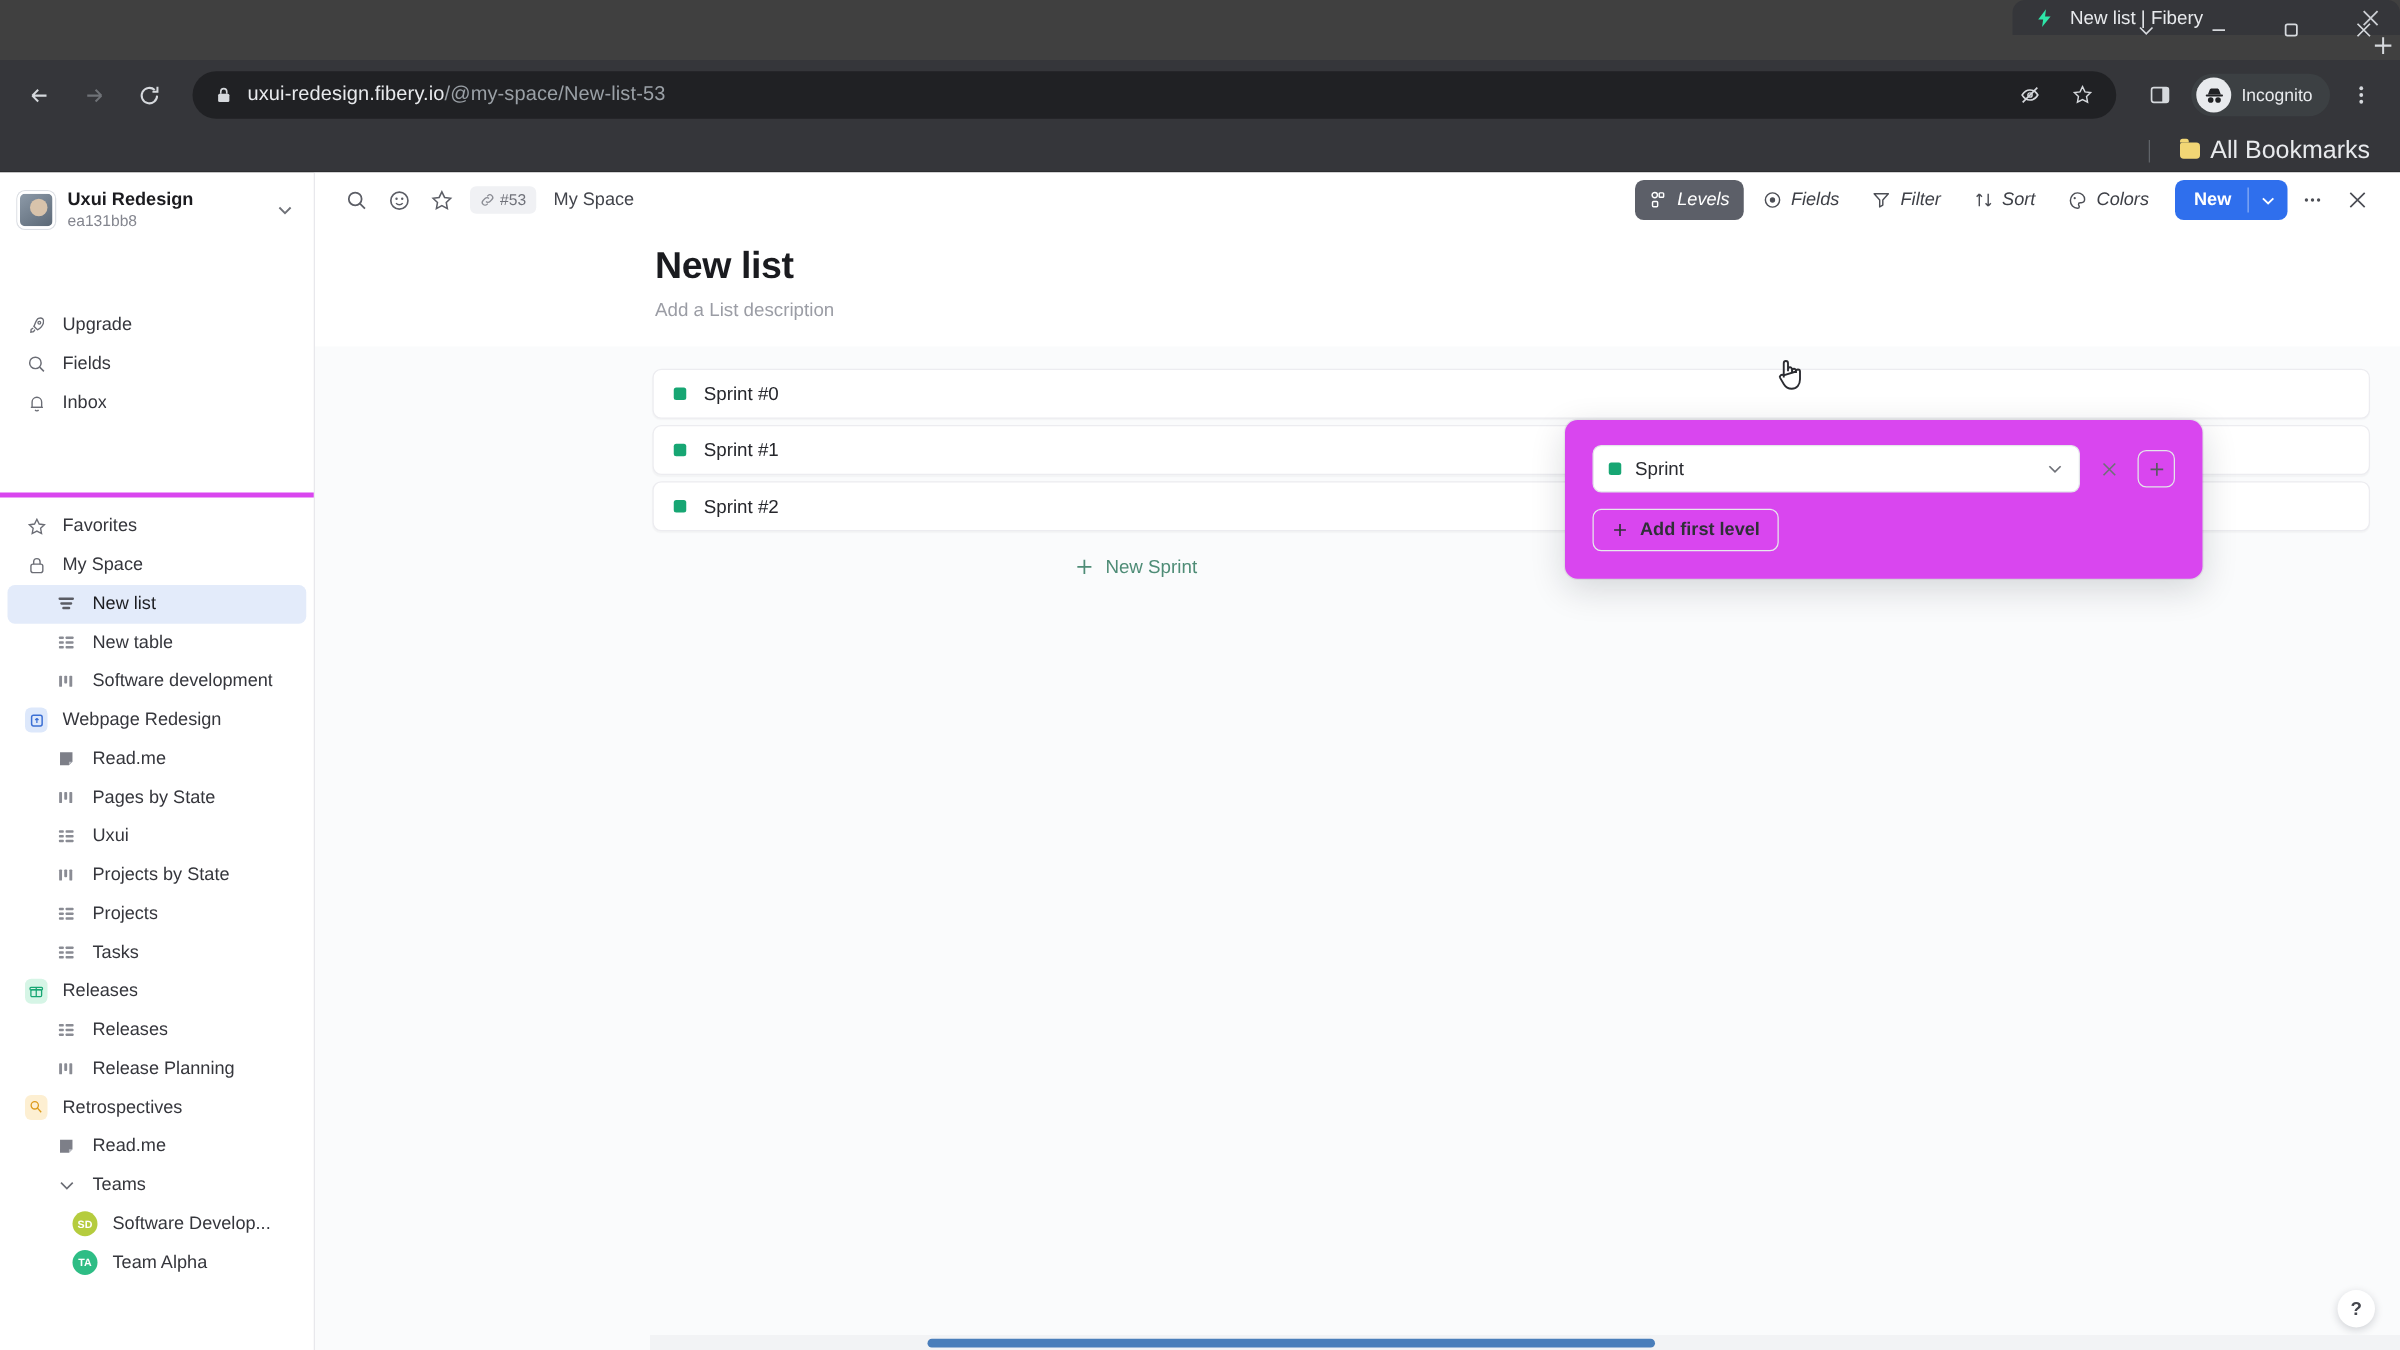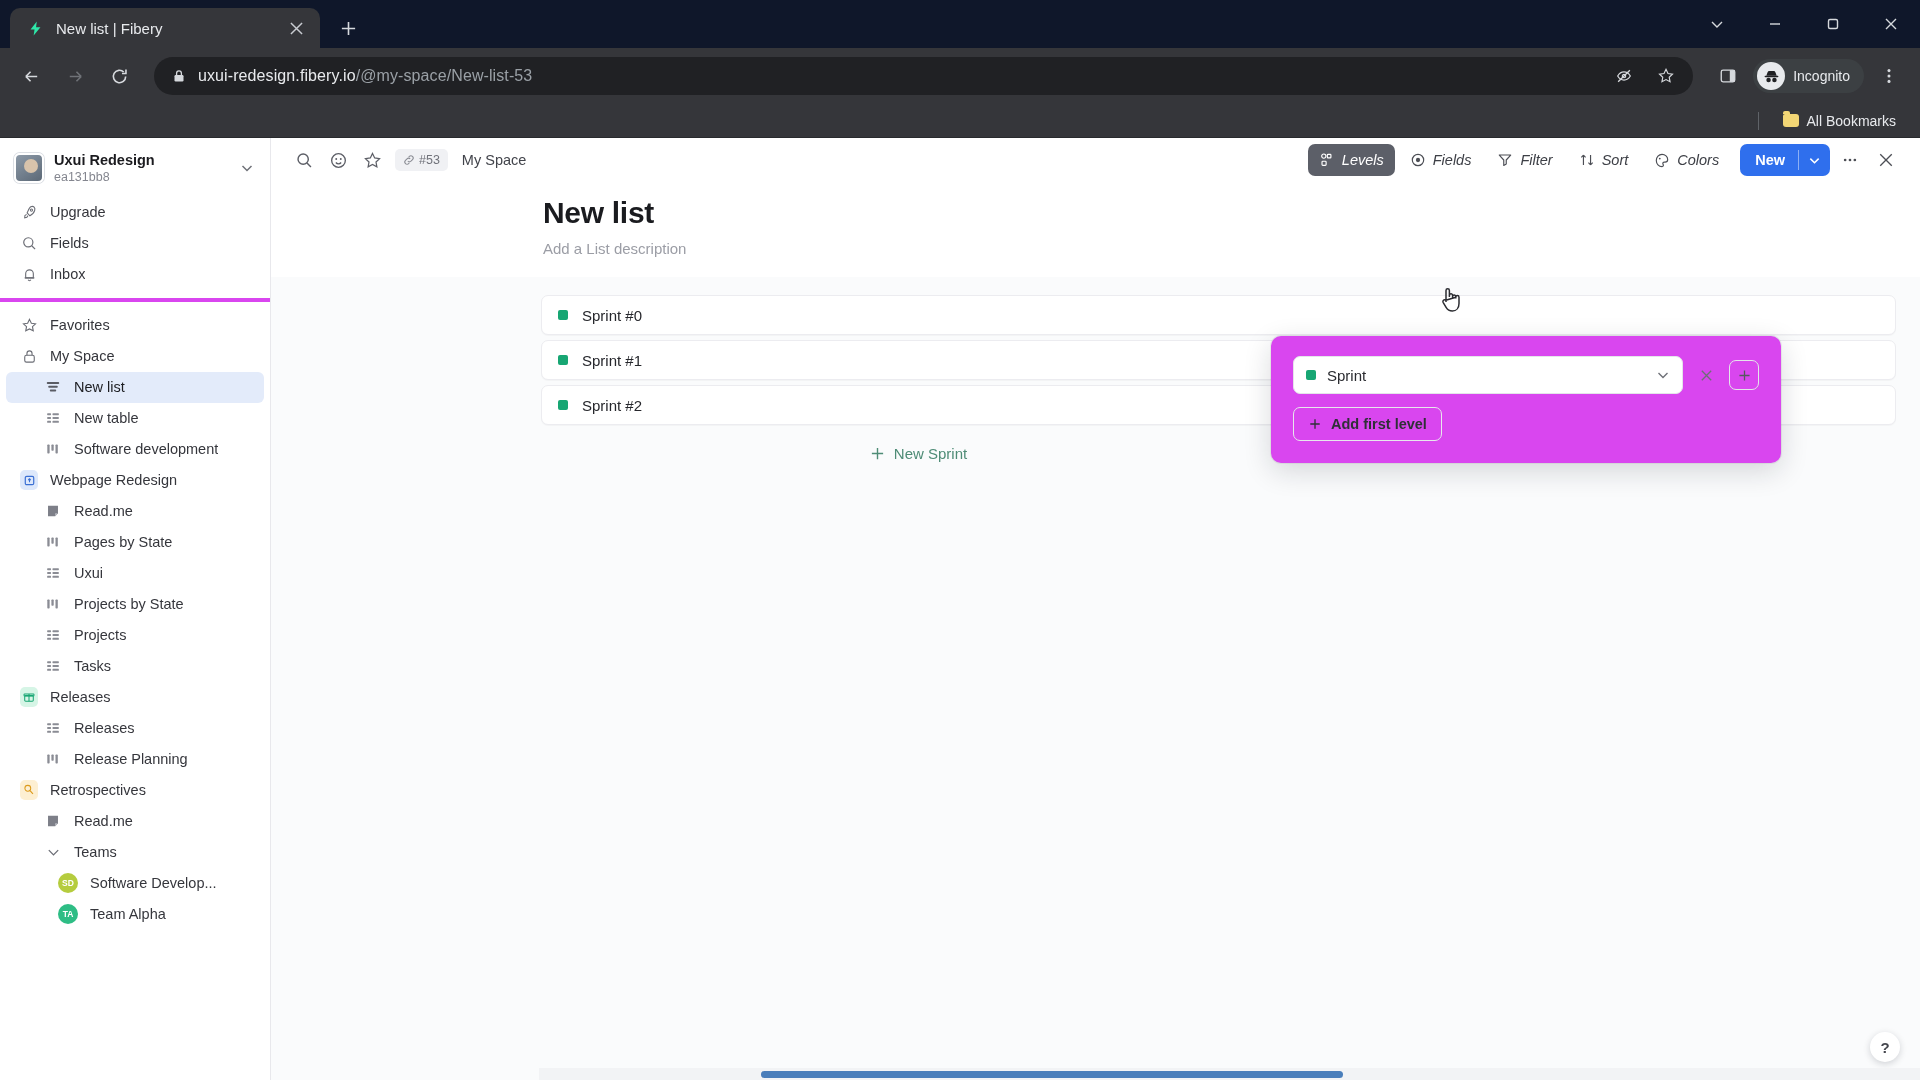--- a/index.html
+++ b/index.html
@@ -5,22 +5,22 @@
   * { box-sizing: border-box; margin: 0; padding: 0; }
   html, body {
     width: 1920px; height: 1080px;
     font-family: "Liberation Sans", sans-serif;
     background: #ffffff;
     overflow: hidden;
   }
   
   .browser { width: 1920px; height: 1080px; display: flex; flex-direction: column; }
   .tabstrip {
-    height: 48px; background: #0f172a; display: flex; align-items: flex-end;
-    padding-left: 10px; position: relative;
+    height: 48px; background: #404040; display: flex; align-items: flex-end;
+    padding-left: 10px; position: relative; flex-direction: column;
   }
   .tab {
     height: 40px; width: 310px; background: #35363a; border-radius: 10px 10px 0 0;
     display: flex; align-items: center; padding: 0 10px 0 16px; gap: 12px;
   }
   .tab-fav { width: 18px; height: 18px; display: flex; align-items: center; justify-content: center; }
   .tab-title { color: #e8eaed; font-size: 15px; flex: 1; white-space: nowrap; overflow: hidden; text-overflow: ellipsis; }
   .tab-close, .tab-new {
     width: 28px; height: 28px; border-radius: 50%; color: #c9ccd1;
     display: flex; align-items: center; justify-content: center; font-size: 17px; line-height: 1;
@@ -45,29 +45,29 @@
   .profile-pill {
     height: 34px; background: #3c4043; border-radius: 17px; display: flex; align-items: center;
     gap: 8px; padding: 0 14px 0 4px; color: #e8eaed; font-size: 14px;
   }
   .incog-av { width: 28px; height: 28px; border-radius: 50%; background: #e8eaed; display: flex; align-items: center; justify-content: center; }
   .bookmarks {
     height: 34px; background: #35363a; display: flex; align-items: center; justify-content: flex-end;
     padding-right: 16px; gap: 8px; border-bottom: 1px solid #282a2d;
   }
   .bm-sep { width: 1px; height: 18px; background: #5f6368; margin-right: 8px; }
-  .bm-item { display: flex; align-items: center; gap: 8px; color: #e8eaed; font-size: 14px; padding: 3px 8px; border-radius: 4px; }
+  .bm-item { display: flex; align-items: center; gap: 8px; color: #e8eaed; font-size: 20px; padding: 3px 8px; border-radius: 4px; }
   .folder-ico { width: 16px; height: 13px; background: #f2d675; border-radius: 2px 3px 3px 3px; position: relative; }
   .folder-ico:before { content:""; position:absolute; top:-3px; left:0; width:7px; height:3px; background:#f2d675; border-radius:2px 2px 0 0; }
 
   
   .app { flex: 1; display: flex; background: #ffffff; position: relative; overflow: hidden; }
 
   
-  .sidebar { width: 271px; background: #ffffff; border-right: 1px solid #e8e8ec; display: flex; flex-direction: column; padding-top: 8px; }
+  .sidebar { width: 252px; background: #ffffff; border-right: 1px solid #e8e8ec; display: flex; flex-direction: column; padding-top: 8px; gap: 48px; }
   .ws-head { display: flex; align-items: center; gap: 10px; padding: 6px 12px 10px 14px; }
   .ws-av { width: 30px; height: 30px; border-radius: 6px; background: linear-gradient(145deg,#8d9aa8,#5b6876); border: 2px solid #fff; box-shadow: 0 0 0 1px #dcdfe4; position: relative; overflow: hidden; }
   .ws-av:after { content:""; position:absolute; width:14px; height:14px; border-radius:50%; background:#d8c3ab; left:8px; top:4px; }
   .ws-txt { flex: 1; min-width: 0; }
   .ws-name { font-size: 14.5px; font-weight: 700; color: #1b1b1f; line-height: 1.15; }
   .ws-sub { font-size: 12.5px; color: #84868f; line-height: 1.3; }
   .ws-chev { color: #6f7178; padding-right: 4px; }
   .nav-sec { padding: 2px 0; }
   .nav-sec.divided { border-top: 4px solid #d946ef; margin-top: 6px; padding-top: 8px; }
   .nav-item {

